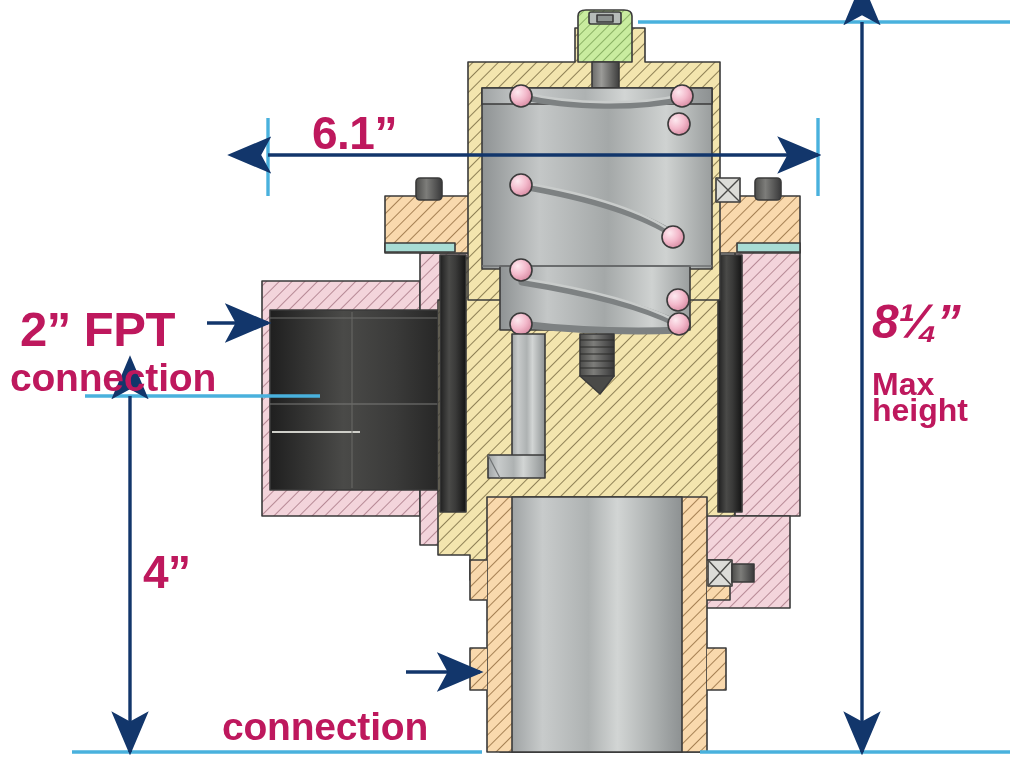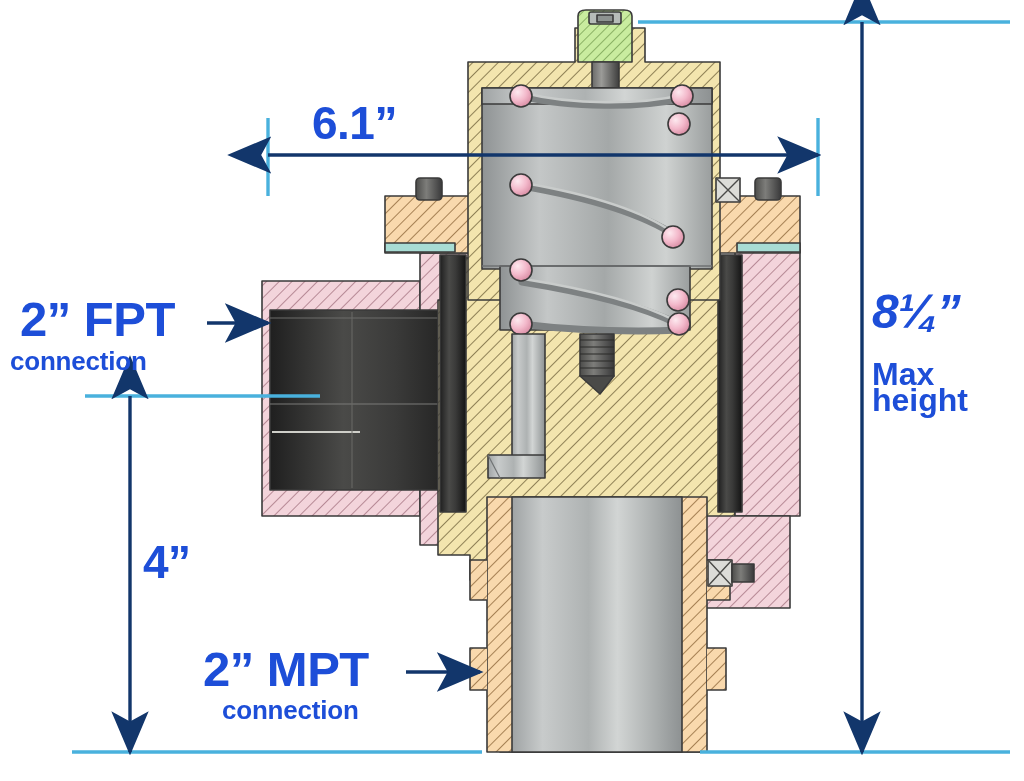--- a/index.html
+++ b/index.html
@@ -1,23 +1,23 @@
 <!DOCTYPE html>
 <html><head>
 <meta charset="utf-8">
 <style>
   html,body{margin:0;padding:0;background:#fff;}
   body{width:1024px;height:781px;position:relative;overflow:hidden;
        font-family:"Liberation Sans","DejaVu Sans",sans-serif;}
   #stage{position:absolute;left:0;top:0;width:1024px;height:781px;background:#ffffff;}
   svg.layer{position:absolute;left:0;top:0;width:1024px;height:781px;}
 
-  .lbl{position:absolute;color:#1d4ed8;line-height:1.0;white-space:nowrap;}
+  .lbl{position:absolute;color:#be185d;line-height:1.0;white-space:nowrap;margin-top:10px;}
   .lbl-big{font-size:49px;font-weight:bold;letter-spacing:-0.5px;}
-  .lbl-sub{font-size:26px;font-weight:bold;letter-spacing:-0.2px;}
+  .lbl-sub{font-size:39px;font-weight:bold;letter-spacing:-0.2px;}
   .lbl-dim{font-size:46px;font-weight:bold;letter-spacing:-0.5px;}
   .lbl-h1{font-size:48px;font-weight:bold;letter-spacing:-1px;font-style:italic;}
   .lbl-h2{font-size:32px;font-weight:bold;}
 </style>
 </head>
 <body>
 
 <div id="stage">
 
   <svg class="layer" viewBox="0 0 1024 781">
@@ -256,16 +256,15 @@
 
   <div class="lbl lbl-h1" style="left:872px;top:288px;">8¼”</div>
   <div class="lbl lbl-h2" style="left:872px;top:358px;">Max</div>
   <div class="lbl lbl-h2" style="left:872px;top:384px;">height</div>
 
   <div class="lbl lbl-dim" style="left:143px;top:539px;">4”</div>
 
   <div class="lbl lbl-big" style="left:20px;top:295px;">2” FPT</div>
   <div class="lbl lbl-sub" style="left:10px;top:348px;">connection</div>
 
-  <div class="lbl lbl-big" style="left:203px;top:645px;">2” MPT</div>
   <div class="lbl lbl-sub" style="left:222px;top:697px;">connection</div>
 
 </div>
 
 </body></html>

